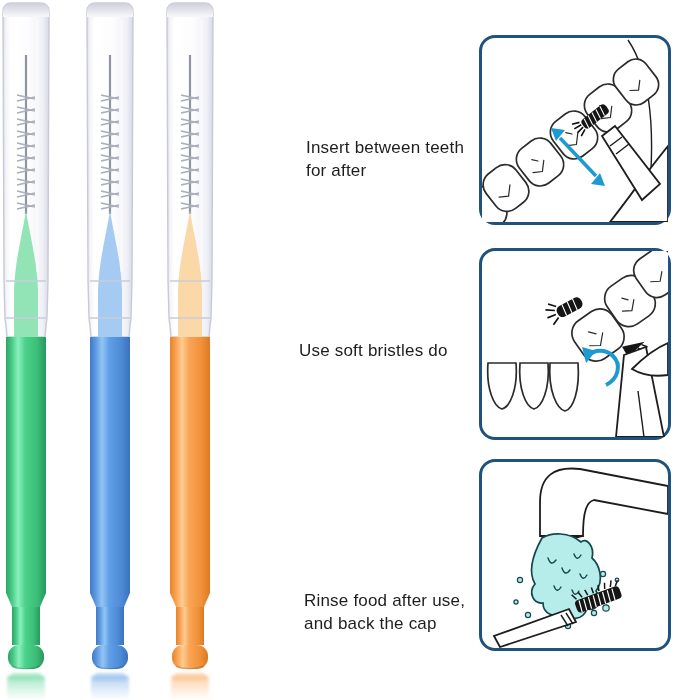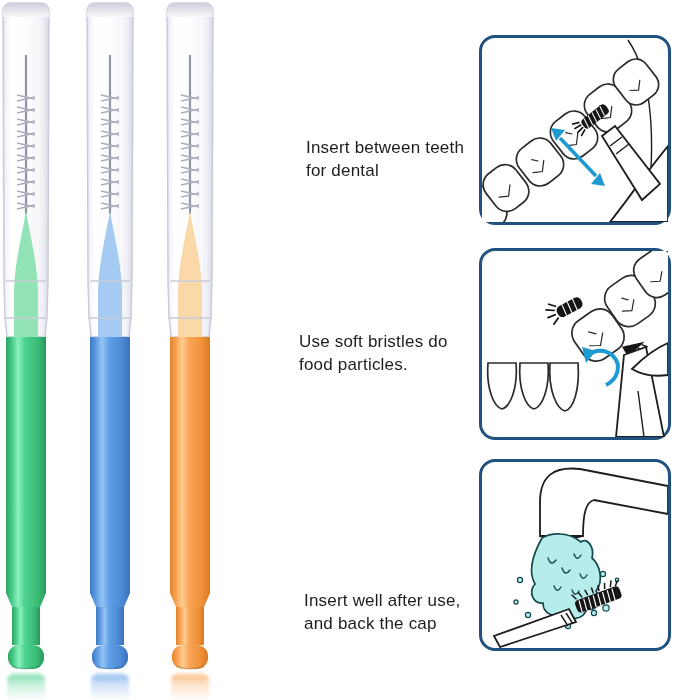--- a/index.html
+++ b/index.html
@@ -5,21 +5,21 @@
   html,body{margin:0;padding:0;background:#fff;}
   .stage{position:relative;width:679px;height:700px;background:#ffffff;overflow:hidden;
          font-family:"Liberation Sans", sans-serif;}
   .brush{position:absolute;top:0;}
   .brush.b1{left:-2px;}
   .brush.b2{left:82px;}
   .brush.b3{left:162px;}
   .step-text{position:absolute;color:#1e1e1e;font-size:17px;line-height:23px;
              letter-spacing:.2px;white-space:nowrap;margin-top:48px;}
   .step-text.t1{left:306px;top:88px;}
-  .step-text.t2{left:299px;top:282px;}
+  .step-text.t2{left:299px;top:291px;}
   .step-text.t3{left:304px;top:541px;}
   .panel{position:absolute;left:479px;width:192px;height:190px;border:3px solid #20527f;
          border-radius:16px;background:#fff;box-sizing:border-box;}
   .panel.p1{top:35px;}
   .panel.p2{top:248px;height:192px;}
   .panel.p3{top:459px;height:192px;}
   .panel svg{display:block;width:100%;height:100%;}
   .defs-holder{position:absolute;width:0;height:0;overflow:hidden;}
   .tooth{fill:#ffffff;stroke:#2b2b2b;stroke-width:1.7;}
   .cusp{fill:none;stroke:#2b2b2b;stroke-width:1.2;stroke-linecap:round;}
@@ -142,28 +142,27 @@
     <rect x="10" y="645" width="36" height="24" rx="11" fill="url(#gradO)"></rect>
     <path d="M14 666 Q28 672 42 666" stroke="rgba(0,0,0,0.15)" stroke-width="1.5" fill="none"></path>
     <g filter="url(#blurSoft)">
       <rect x="11" y="673" width="34" height="10" rx="5" fill="url(#reflO)"></rect>
       <rect x="9" y="676" width="38" height="24" fill="url(#reflO)"></rect>
     </g>
   </svg>
 
   <div class="step-text t1">
     <div>Insert between teeth</div>
-    <div>for dental</div>
+    <div>for after</div>
   </div>
   <div class="step-text t2">
     <div>Use soft bristles do</div>
-    <div>food particles.</div>
   </div>
   <div class="step-text t3">
-    <div>Insert well after use,</div>
+    <div>Rinse food after use,</div>
     <div>and back the cap</div>
   </div>
 
   <div class="panel p1">
     <svg viewBox="0 0 186 184">
       <path class="thinline" d="M146 2 C168 34 176 96 164 182"></path>
       <g transform="translate(2,172) rotate(-38)">
           <rect class="tooth" x="-19" y="-22" width="38" height="44" rx="14"></rect>
         </g>
       <g transform="translate(24,150) rotate(-38)">

